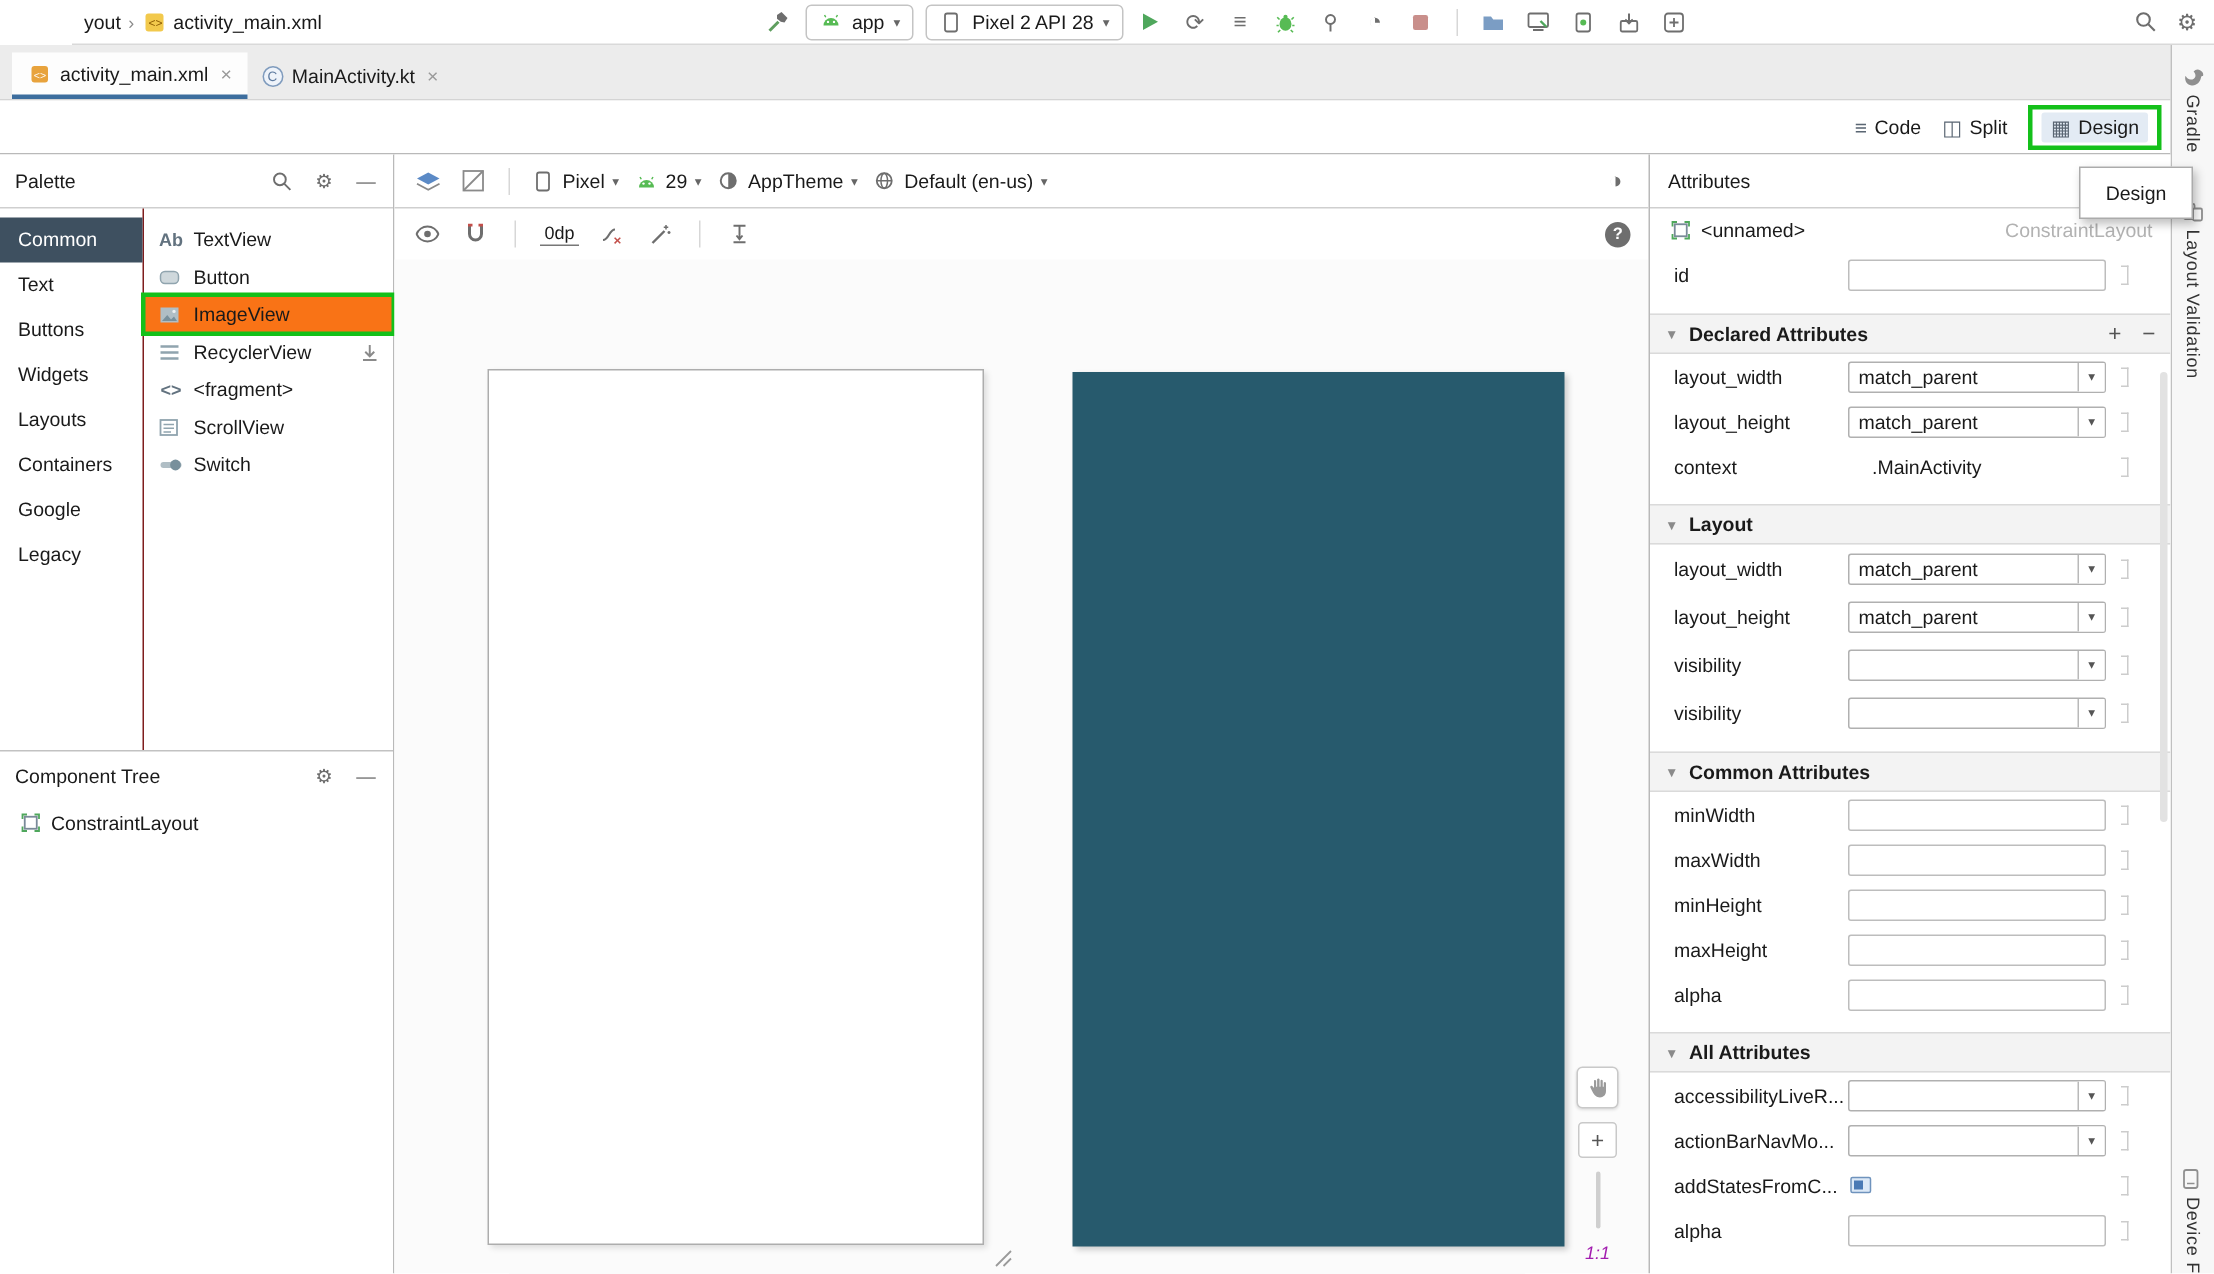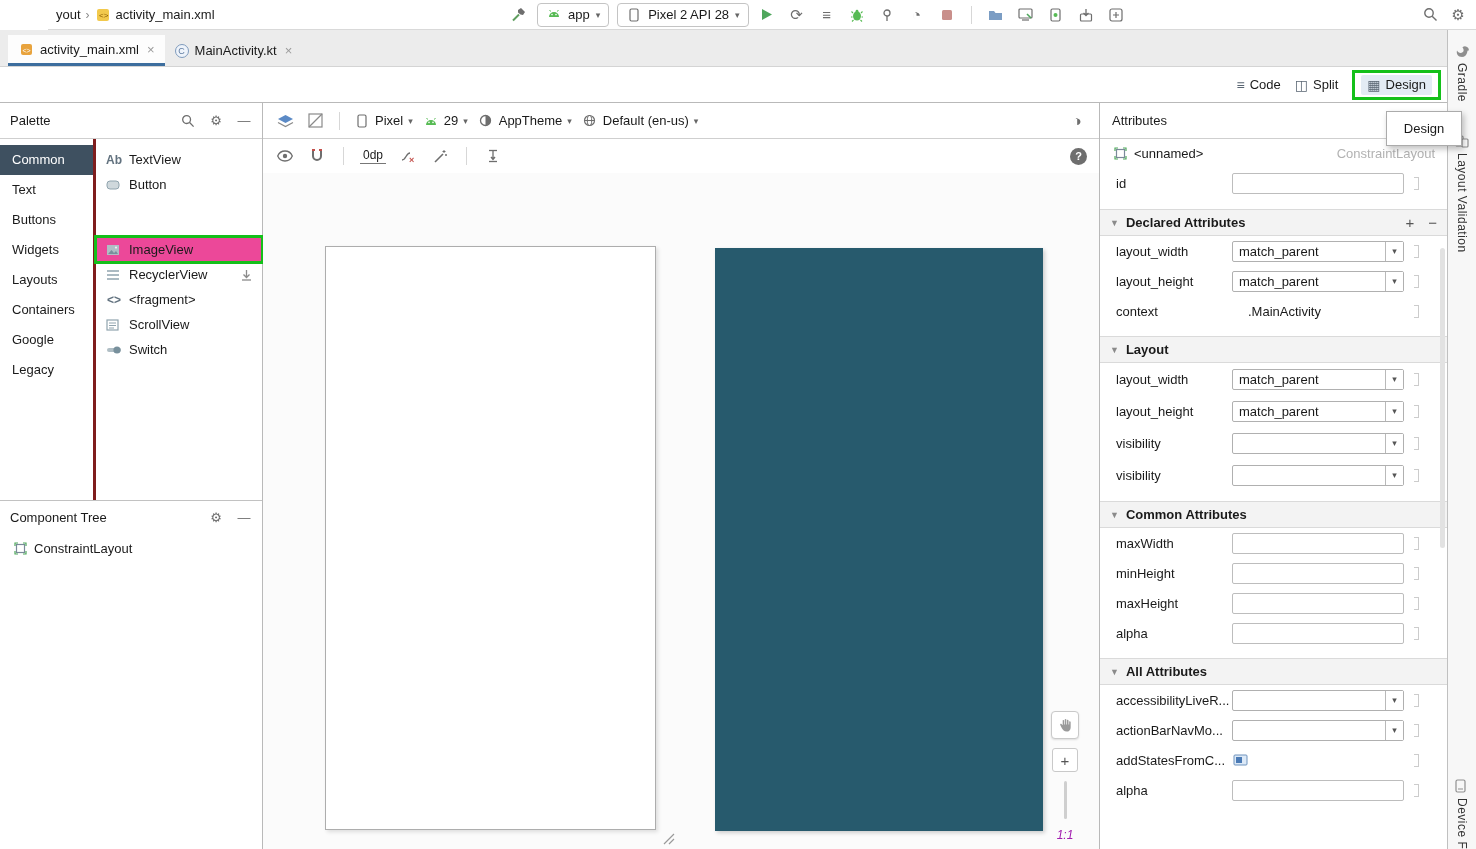--- a/index.html
+++ b/index.html
@@ -44,26 +44,26 @@
 
   
   .main { flex:1; display:flex; min-height:0; }
 
   
   .left-panel { width:263px; border-right:1px solid #b9b9b9; display:flex; flex-direction:column; background:#fff; }
   .panel-hdr { height:36px; display:flex; align-items:center; padding:0 10px; gap:12px;
     border-bottom:1px solid #cfcfcf; flex:none; }
   .panel-hdr .title { flex:1; }
   .palette-body { height:361px; display:flex; flex:none; }
-  .cats { width:96px; border-right:3px solid #7f1d1d; padding-top:6px; }
+  .cats { width:96px; border-right:1px solid #7f1d1d; padding-top:6px; }
   .cat { height:30px; line-height:30px; padding-left:12px; }
   .cat.selected { background:#3e5060; color:#fff; }
   .comps { flex:1; padding-top:8px; }
   .comp { height:25px; display:flex; align-items:center; gap:7px; padding:0 8px 0 10px; }
-  .comp.selected { background:#ec4899; outline:3px solid #14c01a; outline-offset:-1px;margin-top:40px; }
+  .comp.selected { background:#f97316; outline:3px solid #14c01a; outline-offset:-1px; }
   .comp .badge { color:#62727f; font-weight:bold; font-size:12px; width:16px; text-align:center; }
   .comp .grow { flex:1; }
   .ct-hdr { height:34px; border-top:1px solid #c2c2c2; display:flex; align-items:center; gap:12px; padding:0 10px; flex:none; }
   .ct-hdr .title { flex:1; }
   .ct-item { height:28px; display:flex; align-items:center; gap:6px; padding-left:12px; }
 
   
   .center { flex:1; display:flex; flex-direction:column; min-width:0; background:#fff; }
   .dtb1 { height:36px; border-bottom:1px solid #cfcfcf; display:flex; align-items:center; gap:10px; padding:0 12px; flex:none; }
   .flat-combo { display:flex; align-items:center; gap:5px; }
@@ -637,20 +637,27 @@
               </span>
             </span>
             <span class="pin"></span>
           </div>
 
           <div class="section-hdr">
             <span class="tri">▼</span>
             <span>Common Attributes</span>
           </div>
           <div class="attr-row">
+            <span class="attr-label">minWidth</span>
+            <span class="val">
+                <input class="tinput" style="">
+              </span>
+            <span class="pin"></span>
+          </div>
+          <div class="attr-row">
             <span class="attr-label">maxWidth</span>
             <span class="val">
                 <input class="tinput" style="">
               </span>
             <span class="pin"></span>
           </div>
           <div class="attr-row">
             <span class="attr-label">minHeight</span>
             <span class="val">
                 <input class="tinput" style="">

